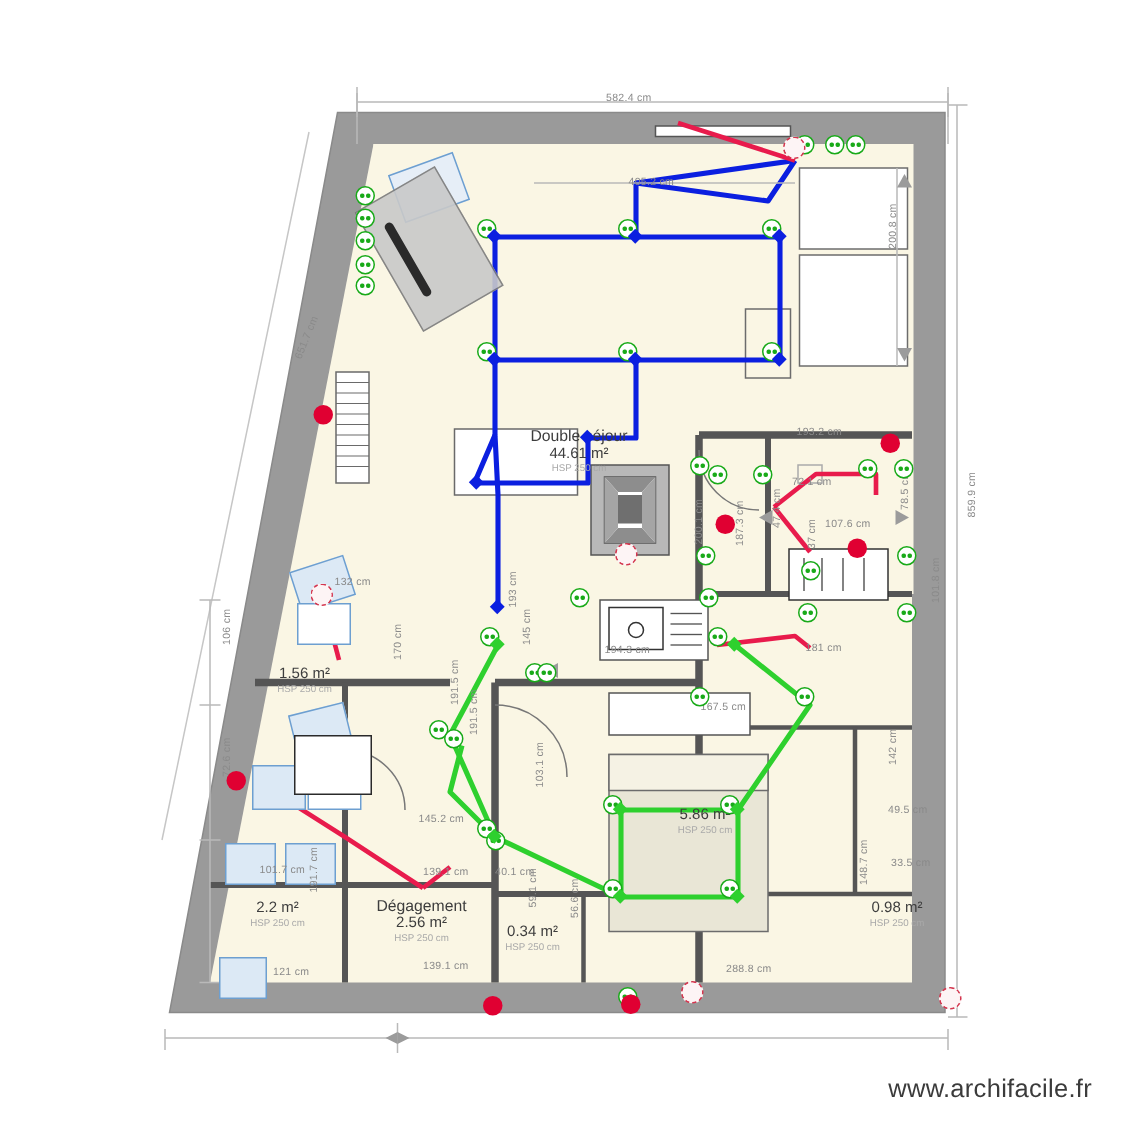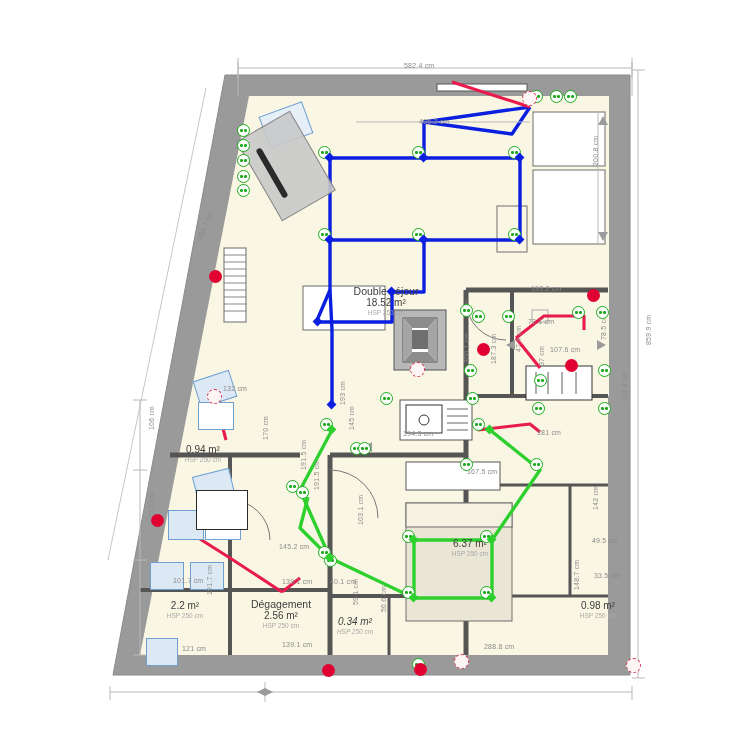--- a/index.html
+++ b/index.html
@@ -272,46 +272,46 @@
     <div class="abs" style="left:168px;top:510px;width:36px;height:30px;background:#dce9f5;border:1.2px solid #6d9fd0;"></div>
     <div class="abs" style="left:205px;top:510px;width:36px;height:30px;background:#ffffff;border:1.2px solid #6d9fd0;"></div>
     <div class="abs" style="left:150px;top:562px;width:34px;height:28px;background:#dce9f5;border:1.2px solid #6d9fd0;"></div>
     <div class="abs" style="left:190px;top:562px;width:34px;height:28px;background:#dce9f5;border:1.2px solid #6d9fd0;"></div>
     <div class="abs" style="left:146px;top:638px;width:32px;height:28px;background:#dce9f5;border:1.2px solid #6d9fd0;"></div>
     <div class="abs" style="left:196px;top:490px;width:52px;height:40px;background:#ffffff;border:1.4px solid #2a2a2a;"></div>
   </div>
 
   <div class="room" style="left:386px;top:285px;transform:translateX(-50%);">
     <span class="rname">Double séjour</span>
-    <span class="rarea">18.52 m²</span>
+    <span class="rarea">44.61 m²</span>
     <span class="rhsp">HSP 250 cm</span>
   </div>
 
   <div class="room" style="left:470px;top:538px;transform:translateX(-50%);">
-    <span class="rarea">6.37 m²</span>
+    <span class="rarea">5.86 m²</span>
     <span class="rhsp">HSP 250 cm</span>
   </div>
 
   <div class="room" style="left:203px;top:444px;transform:translateX(-50%);">
-    <span class="rarea">0.94 m²</span>
+    <span class="rarea">1.56 m²</span>
     <span class="rhsp">HSP 250 cm</span>
   </div>
 
   <div class="room" style="left:185px;top:600px;transform:translateX(-50%);">
     <span class="rarea">2.2 m²</span>
     <span class="rhsp">HSP 250 cm</span>
   </div>
 
   <div class="room" style="left:281px;top:598px;transform:translateX(-50%);">
     <span class="rname">Dégagement</span>
     <span class="rarea">2.56 m²</span>
     <span class="rhsp">HSP 250 cm</span>
   </div>
 
-  <div class="room" style="left:355px;top:616px;transform:translateX(-50%);font-style:italic;">
+  <div class="room" style="left:355px;top:616px;transform:translateX(-50%);">
     <span class="rarea">0.34 m²</span>
     <span class="rhsp">HSP 250 cm</span>
   </div>
 
   <div class="room" style="left:598px;top:600px;transform:translateX(-50%);">
     <span class="rarea">0.98 m²</span>
     <span class="rhsp">HSP 250 cm</span>
   </div>
 
   <div id="dim-layer">
@@ -422,14 +422,15 @@
       <div class="nodesq" style="left: 328px; top: 401px;"></div>
       <div class="nodesq grn" style="left: 328px; top: 426px;"></div>
       <div class="nodesq grn" style="left: 326px; top: 554px;"></div>
       <div class="nodesq grn" style="left: 410px; top: 594px;"></div>
       <div class="nodesq grn" style="left: 488px; top: 594px;"></div>
       <div class="nodesq grn" style="left: 488px; top: 536px;"></div>
       <div class="nodesq grn" style="left: 410px; top: 536px;"></div>
       <div class="nodesq grn" style="left: 486px; top: 426px;"></div>
     </div>
 
+  <div id="watermark">www.archifacile.fr</div>
 
 </div>
 
 </body></html>

